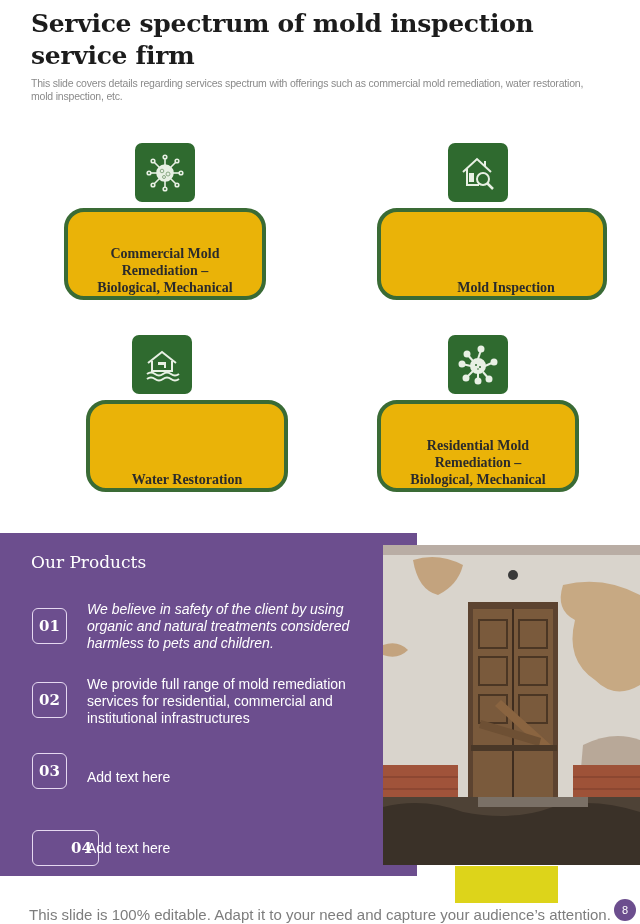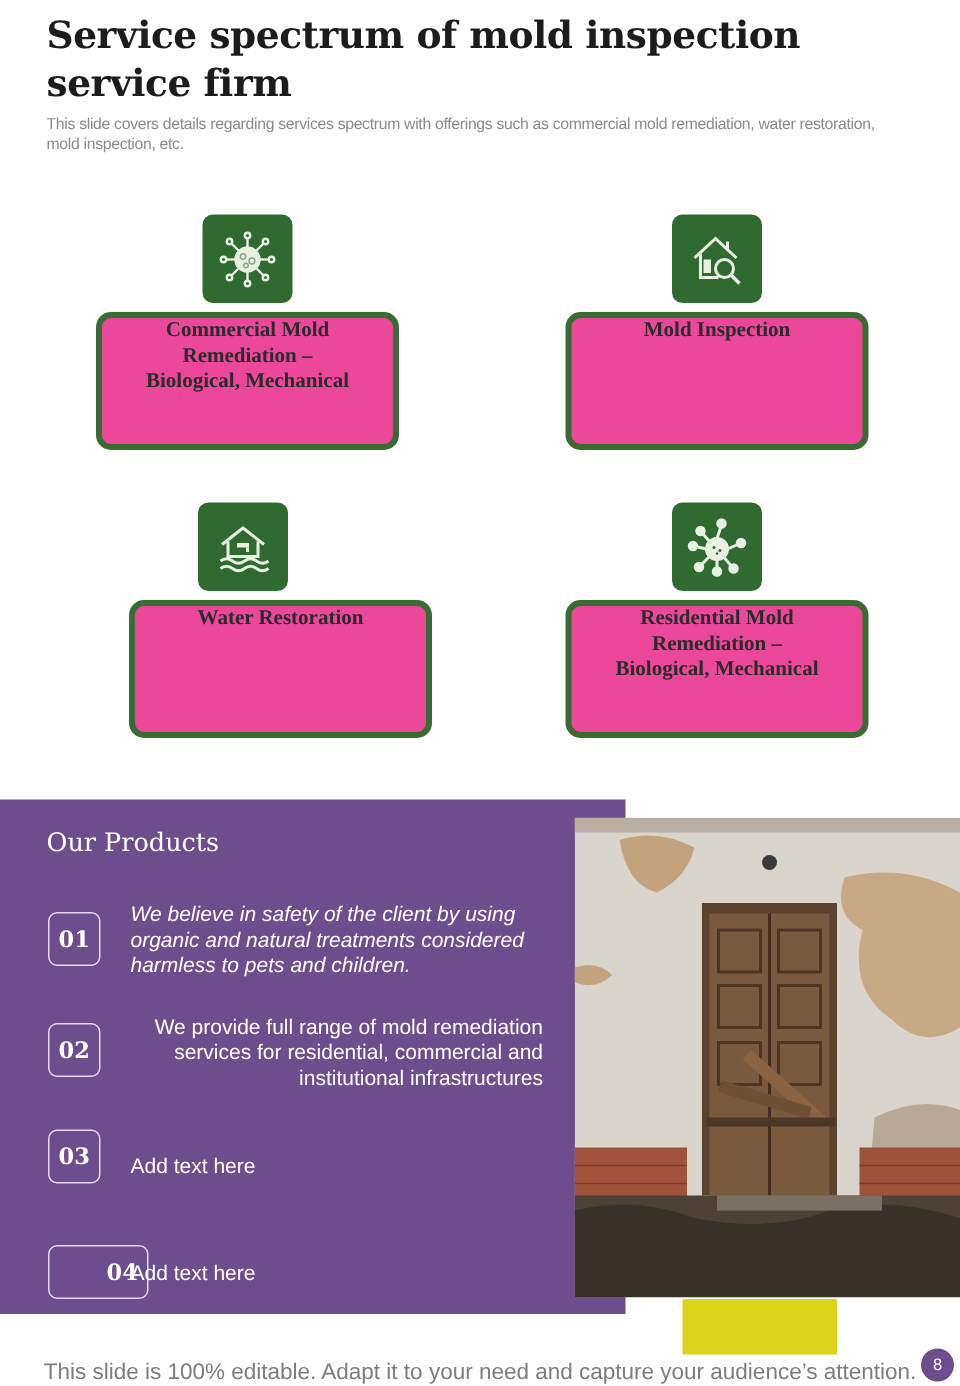--- a/index.html
+++ b/index.html
@@ -1,21 +1,21 @@
 <!DOCTYPE html>
 <html><head>
 <meta charset="utf-8">
 <style>
   html, body { margin:0; padding:0; }
   body { width:640px; height:924px; position:relative; background:#ffffff; overflow:hidden; font-family:"Liberation Sans", sans-serif; }
   .title { position:absolute; left:31px; top:8px; width:560px; font-family:"DejaVu Serif", serif; font-weight:bold; font-size:25px; line-height:32px; color:#1c1c1c; margin:0; letter-spacing:-0.3px; }
   .subtitle { position:absolute; left:31px; top:77px; width:560px; font-size:10.5px; line-height:13px; color:#8a8a8a; letter-spacing:-0.2px; }
   .icon-tile { position:absolute; width:60px; height:59px; background:#2f6a2f; border-radius:7px; display:flex; align-items:center; justify-content:center; }
   .icon-tile svg { width:42px; height:42px; }
-  .svc-box { position:absolute; width:194px; height:84px; border:4px solid #3a6b35; border-radius:10px; background:#ec4899; display:flex; align-items:flex-start; justify-content:center; text-align:center; box-sizing:content-box; }
+  .svc-box { position:absolute; width:194px; height:84px; border:4px solid #3a6b35; border-radius:20px; background:#eab308; display:flex; align-items:flex-end; justify-content:center; text-align:center; box-sizing:content-box; }
   .svc-box span { font-family:"Liberation Serif", serif; font-weight:bold; font-size:14px; line-height:17px; color:#2b2b2b; width:150px; }
   .panel { position:absolute; left:0; top:533px; width:417px; height:343px; background:#6c4e8e; }
   .panel-title { position:absolute; left:31px; top:552px; font-family:"DejaVu Serif", serif; font-weight:normal; font-size:17px; color:#ffffff; }
   .num-box { position:absolute; left:32px; width:33px; height:34px; border:1.5px solid #e5d8f0; border-radius:6px; display:flex; align-items:center; justify-content:center; font-family:"DejaVu Serif", serif; font-weight:bold; font-size:15px; color:#ffffff; }
   .item-text { position:absolute; left:87px; width:275px; font-size:14px; line-height:17px; color:#ffffff; }
   .photo { position:absolute; left:383px; top:545px; width:257px; height:320px; overflow:hidden; }
   .yellow { position:absolute; left:455px; top:866px; width:103px; height:37px; background:#ddd41a; }
   .footer { position:absolute; left:0; width:640px; top:906px; text-align:center; font-size:15px; color:#7d7d7d; }
   .page-badge { position:absolute; left:614px; top:899px; width:22px; height:22px; border-radius:50%; background:#6c4e8e; color:#fff; font-size:11px; display:flex; align-items:center; justify-content:center; }
 </style>
@@ -62,21 +62,21 @@
       <g fill="none" stroke="#e8f0e4" stroke-width="2">
     <path d="M6 20 L20 7 L34 20"></path>
         <path d="M10 17 V33 H22"></path>
         <line x1="28" y1="9" x2="28" y2="14"></line>
     <circle cx="26" cy="27" r="6" fill="#2f6a2f"></circle>
         <line x1="30" y1="31" x2="36" y2="37" stroke-width="2.5"></line>
   </g>
       <rect x="12" y="21" width="5" height="9" fill="#e8f0e4"></rect>
     </svg>
 </div>
-<div class="svc-box" style="left:377px;top:208px;">
+<div class="svc-box" style="left:377px;top:208px;padding-left:28px;">
   <span>Mold Inspection</span>
 </div>
 
 <div class="icon-tile" style="left:132px;top:335px;">
   <svg viewBox="0 0 42 42">
       <g fill="none" stroke="#e8f0e4" stroke-width="2">
     <path d="M7 19 L21 8 L35 19"></path>
         <path d="M11 17 V27 H31 V17"></path>
     <path d="M6 30 q4 -3 8 0 t8 0 t8 0 t8 0"></path>
         <path d="M6 35 q4 -3 8 0 t8 0 t8 0 t8 0"></path>
@@ -119,21 +119,21 @@
   <span>Residential Mold Remediation – Biological, Mechanical</span>
 </div>
 
 <div class="panel"></div>
 <div class="panel-title">Our Products</div>
 
 <div class="num-box" style="top:608px;text-align:center;">01</div>
 <div class="item-text" style="top:601px;font-style:italic;">We believe in safety of the client by using organic and natural treatments considered harmless to pets and children.</div>
 
 <div class="num-box" style="top:682px;">02</div>
-<div class="item-text" style="top:676px;text-align:right;">We provide full range of mold remediation services for residential, commercial and institutional infrastructures</div>
+<div class="item-text" style="top:676px;">We provide full range of mold remediation services for residential, commercial and institutional infrastructures</div>
 
 <div class="num-box" style="top:753px;">03</div>
 <div class="item-text" style="top:769px;">Add text here</div>
 
 <div class="num-box" style="top:830px;padding-left:32px;">04</div>
 <div class="item-text" style="top:840px;">Add text here</div>
 
 <div class="photo">
   <svg width="257" height="320" viewBox="0 0 257 320">
     <rect width="257" height="320" fill="#d9d4cc"></rect>

